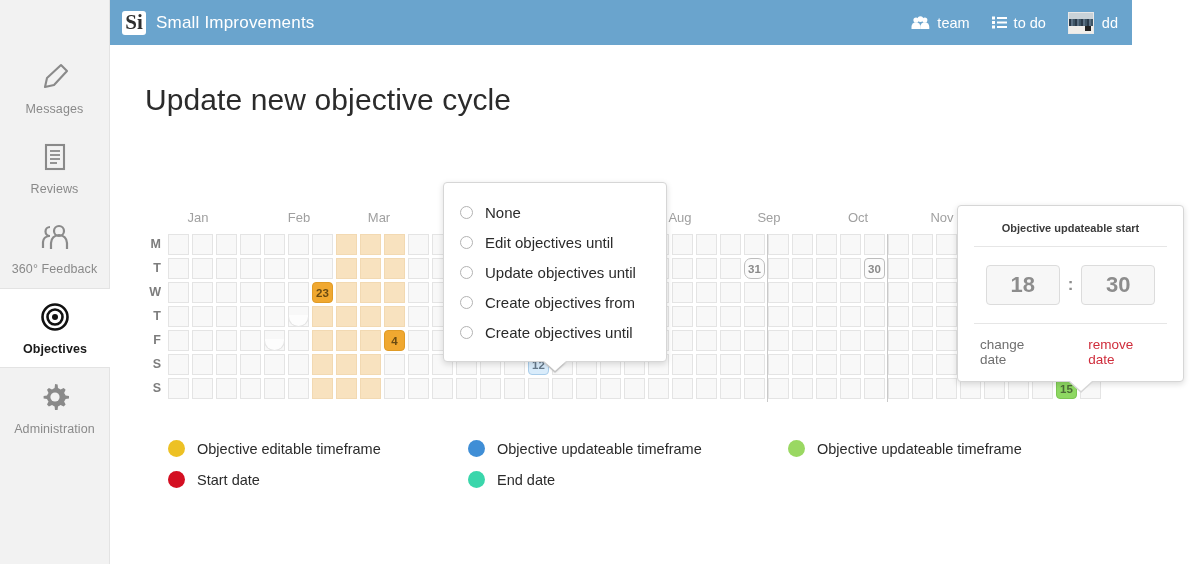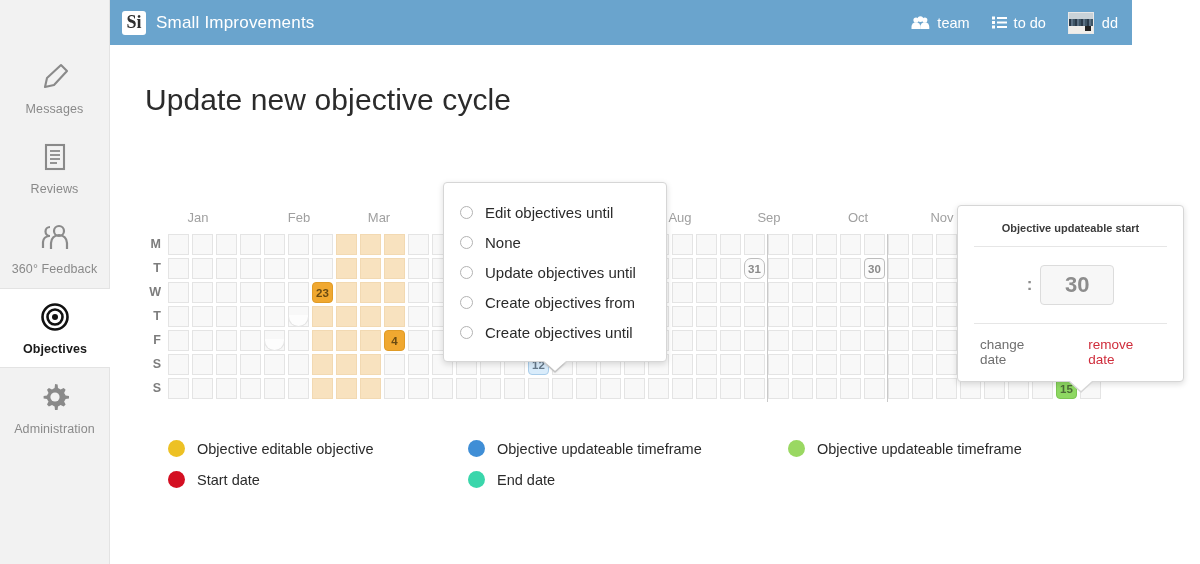--- a/index.html
+++ b/index.html
@@ -51,21 +51,21 @@
   .topbar {
     position: absolute; left: 110px; top: 0;
     width: 1022px; height: 45px;
     background: #6aa4cd;
     display: flex; align-items: center;
   }
   .brand { display:flex; align-items:center; gap:10px; margin-left: 12px; }
   .brand-logo {
     width: 24px; height: 24px; background: #ffffff;
     border-radius: 3px;
-    color: #2e2e2e; font-weight: bold; font-size: 18px;
+    color: #2e2e2e; font-weight: bold; font-size: 21px;
     display:flex; align-items:center; justify-content:center;
     font-family: "Liberation Serif", serif;
   }
   .brand-name { color: #ffffff; font-size: 17px; letter-spacing: .2px; }
   .topbar-right { margin-left: auto; display:flex; align-items:center; gap: 22px; padding-right: 14px; }
   .top-link { display:flex; align-items:center; gap:7px; color:#ffffff; font-size:14.5px; cursor:pointer; }
   .top-link svg { display:block; }
   .search-wrap { position: relative; }
   .search-input {
     width: 140px; height: 24px;
@@ -741,21 +741,21 @@
             <div class="month-sep" style="left: 719px;"></div>
             <div class="notch" style="left: 120px; top: 81px;"></div>
             <div class="notch" style="left: 96px; top: 105px;"></div>
           </div>
       </div>
     </section>
 
     <section class="legend" id="legend">
         <div class="legend-item">
           <span class="legend-dot" style="background: rgb(237, 193, 36);"></span>
-          <span class="legend-text">Objective editable objective</span>
+          <span class="legend-text">Objective editable timeframe</span>
         </div>
         <div class="legend-item">
           <span class="legend-dot" style="background: rgb(63, 142, 214);"></span>
           <span class="legend-text">Objective updateable timeframe</span>
         </div>
         <div class="legend-item">
           <span class="legend-dot" style="background: rgb(154, 216, 98);"></span>
           <span class="legend-text">Objective updateable timeframe</span>
         </div>
         <div class="legend-item">
@@ -766,25 +766,25 @@
           <span class="legend-dot" style="background: rgb(58, 214, 171);"></span>
           <span class="legend-text">End date</span>
         </div>
       </section>
   </main>
 
   <div class="popover" id="radio-popover">
     <div id="radio-list">
         <div class="radio-row">
           <span class="radio-mark"></span>
-          <span class="radio-label">Edit objectives until</span>
+          <span class="radio-label">None</span>
         </div>
         <div class="radio-row">
           <span class="radio-mark"></span>
-          <span class="radio-label">None</span>
+          <span class="radio-label">Edit objectives until</span>
         </div>
         <div class="radio-row">
           <span class="radio-mark"></span>
           <span class="radio-label">Update objectives until</span>
         </div>
         <div class="radio-row">
           <span class="radio-mark"></span>
           <span class="radio-label">Create objectives from</span>
         </div>
         <div class="radio-row">
@@ -792,20 +792,21 @@
           <span class="radio-label">Create objectives until</span>
         </div>
       </div>
     <div class="tail-down-border"></div>
     <div class="tail-down"></div>
   </div>
 
   <div class="popover" id="time-popover">
     <div class="pop-title">Objective updateable start</div>
     <div class="time-row">
+      <div class="time-box">18</div>
       <div class="time-colon">:</div>
       <div class="time-box">30</div>
     </div>
     <div class="pop-actions">
       <span class="link-muted">change date</span>
       <span class="link-danger">remove date</span>
     </div>
     <div class="tail-down2-border"></div>
     <div class="tail-down2"></div>
   </div>

